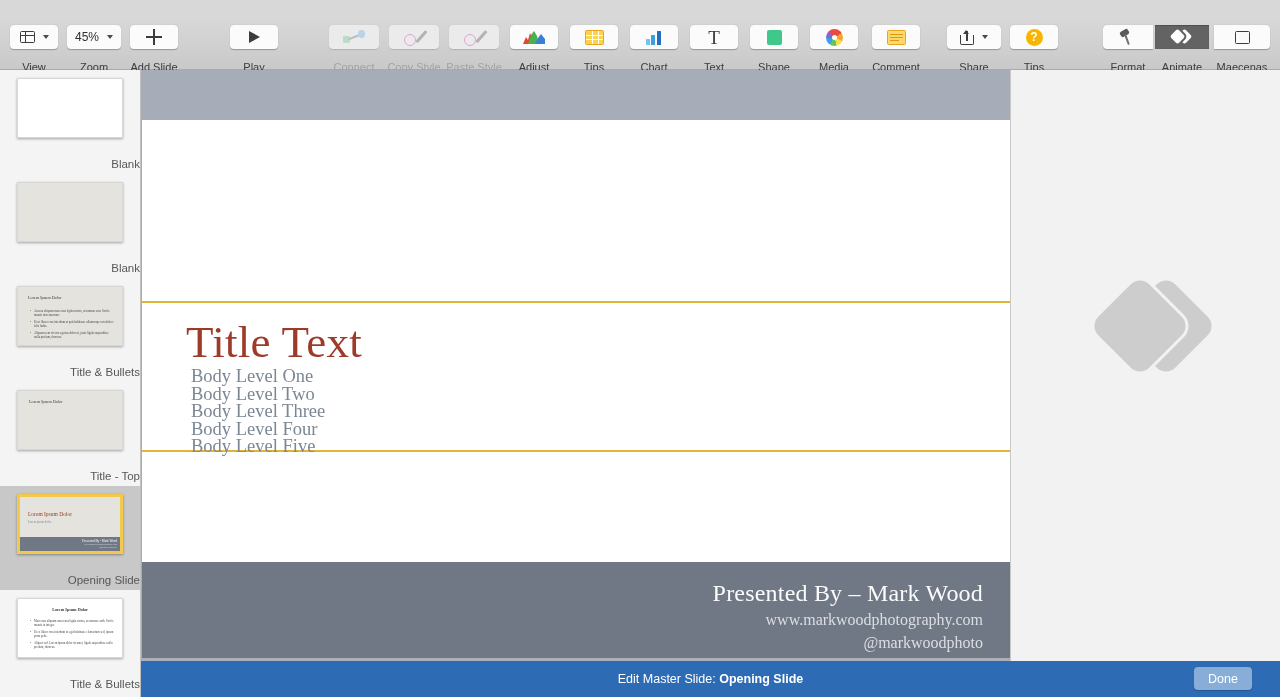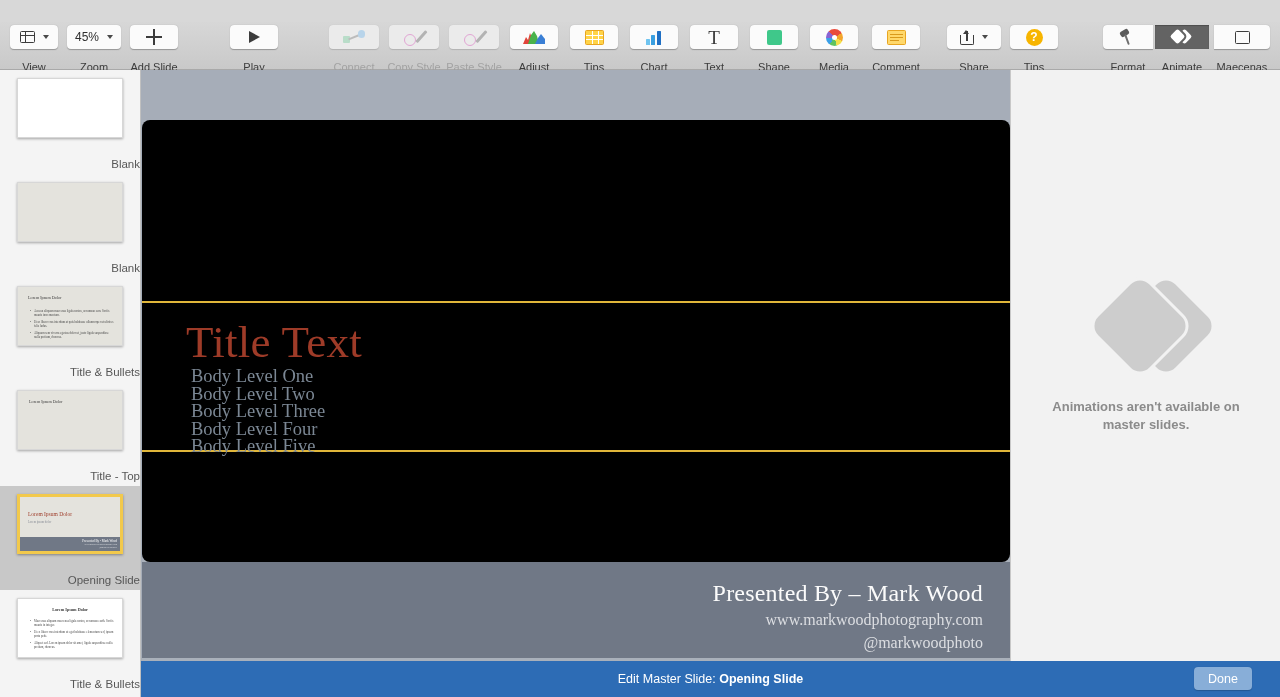--- a/index.html
+++ b/index.html
@@ -164,21 +164,21 @@
   
   .canvas {
     position: absolute; top: 70px; left: 141px; width: 869px; height: 627px;
     background: #a6adb8; overflow: hidden;
   }
   .slide {
     position: absolute; top: 50px; left: 1px; width: 868px; height: 563px;
     background: #a9b0ba;
   }
   .slide-body {
-    position: absolute; top: 0; left: 0; width: 868px; height: 442px; background: #000000; border-radius: 8px;
+    position: absolute; top: 0; left: 0; width: 868px; height: 442px; background: #ffffff;
   }
   .rule { position: absolute; left: 0; width: 868px; height: 1.5px; background: #e0b63a; }
   .rule-top { top: 181px; }
   .rule-bot { top: 330px; }
   .slide-title {
     position: absolute; left: 44px; top: 196px;
     font-family: "Liberation Serif", serif; font-size: 45px; color: #9e3b28;
     letter-spacing: 0.3px;
   }
   .slide-bullets {
@@ -521,24 +521,20 @@
       </div>
     </div>
   </div>
 
   <div class="inspector">
     <div class="insp-inner">
       <div class="anim-big">
         <div class="bd2"></div>
         <div class="mask"></div>
       </div>
-      <div class="insp-msg">
-        <span>Animations aren't available on</span>
-        <span>master slides.</span>
-      </div>
     </div>
   </div>
 
   <div class="masterbar">
     <div class="mb-text">
       <span>Edit Master Slide: </span><b>Opening Slide</b>
     </div>
     <div class="done-btn">Done</div>
   </div>
 

